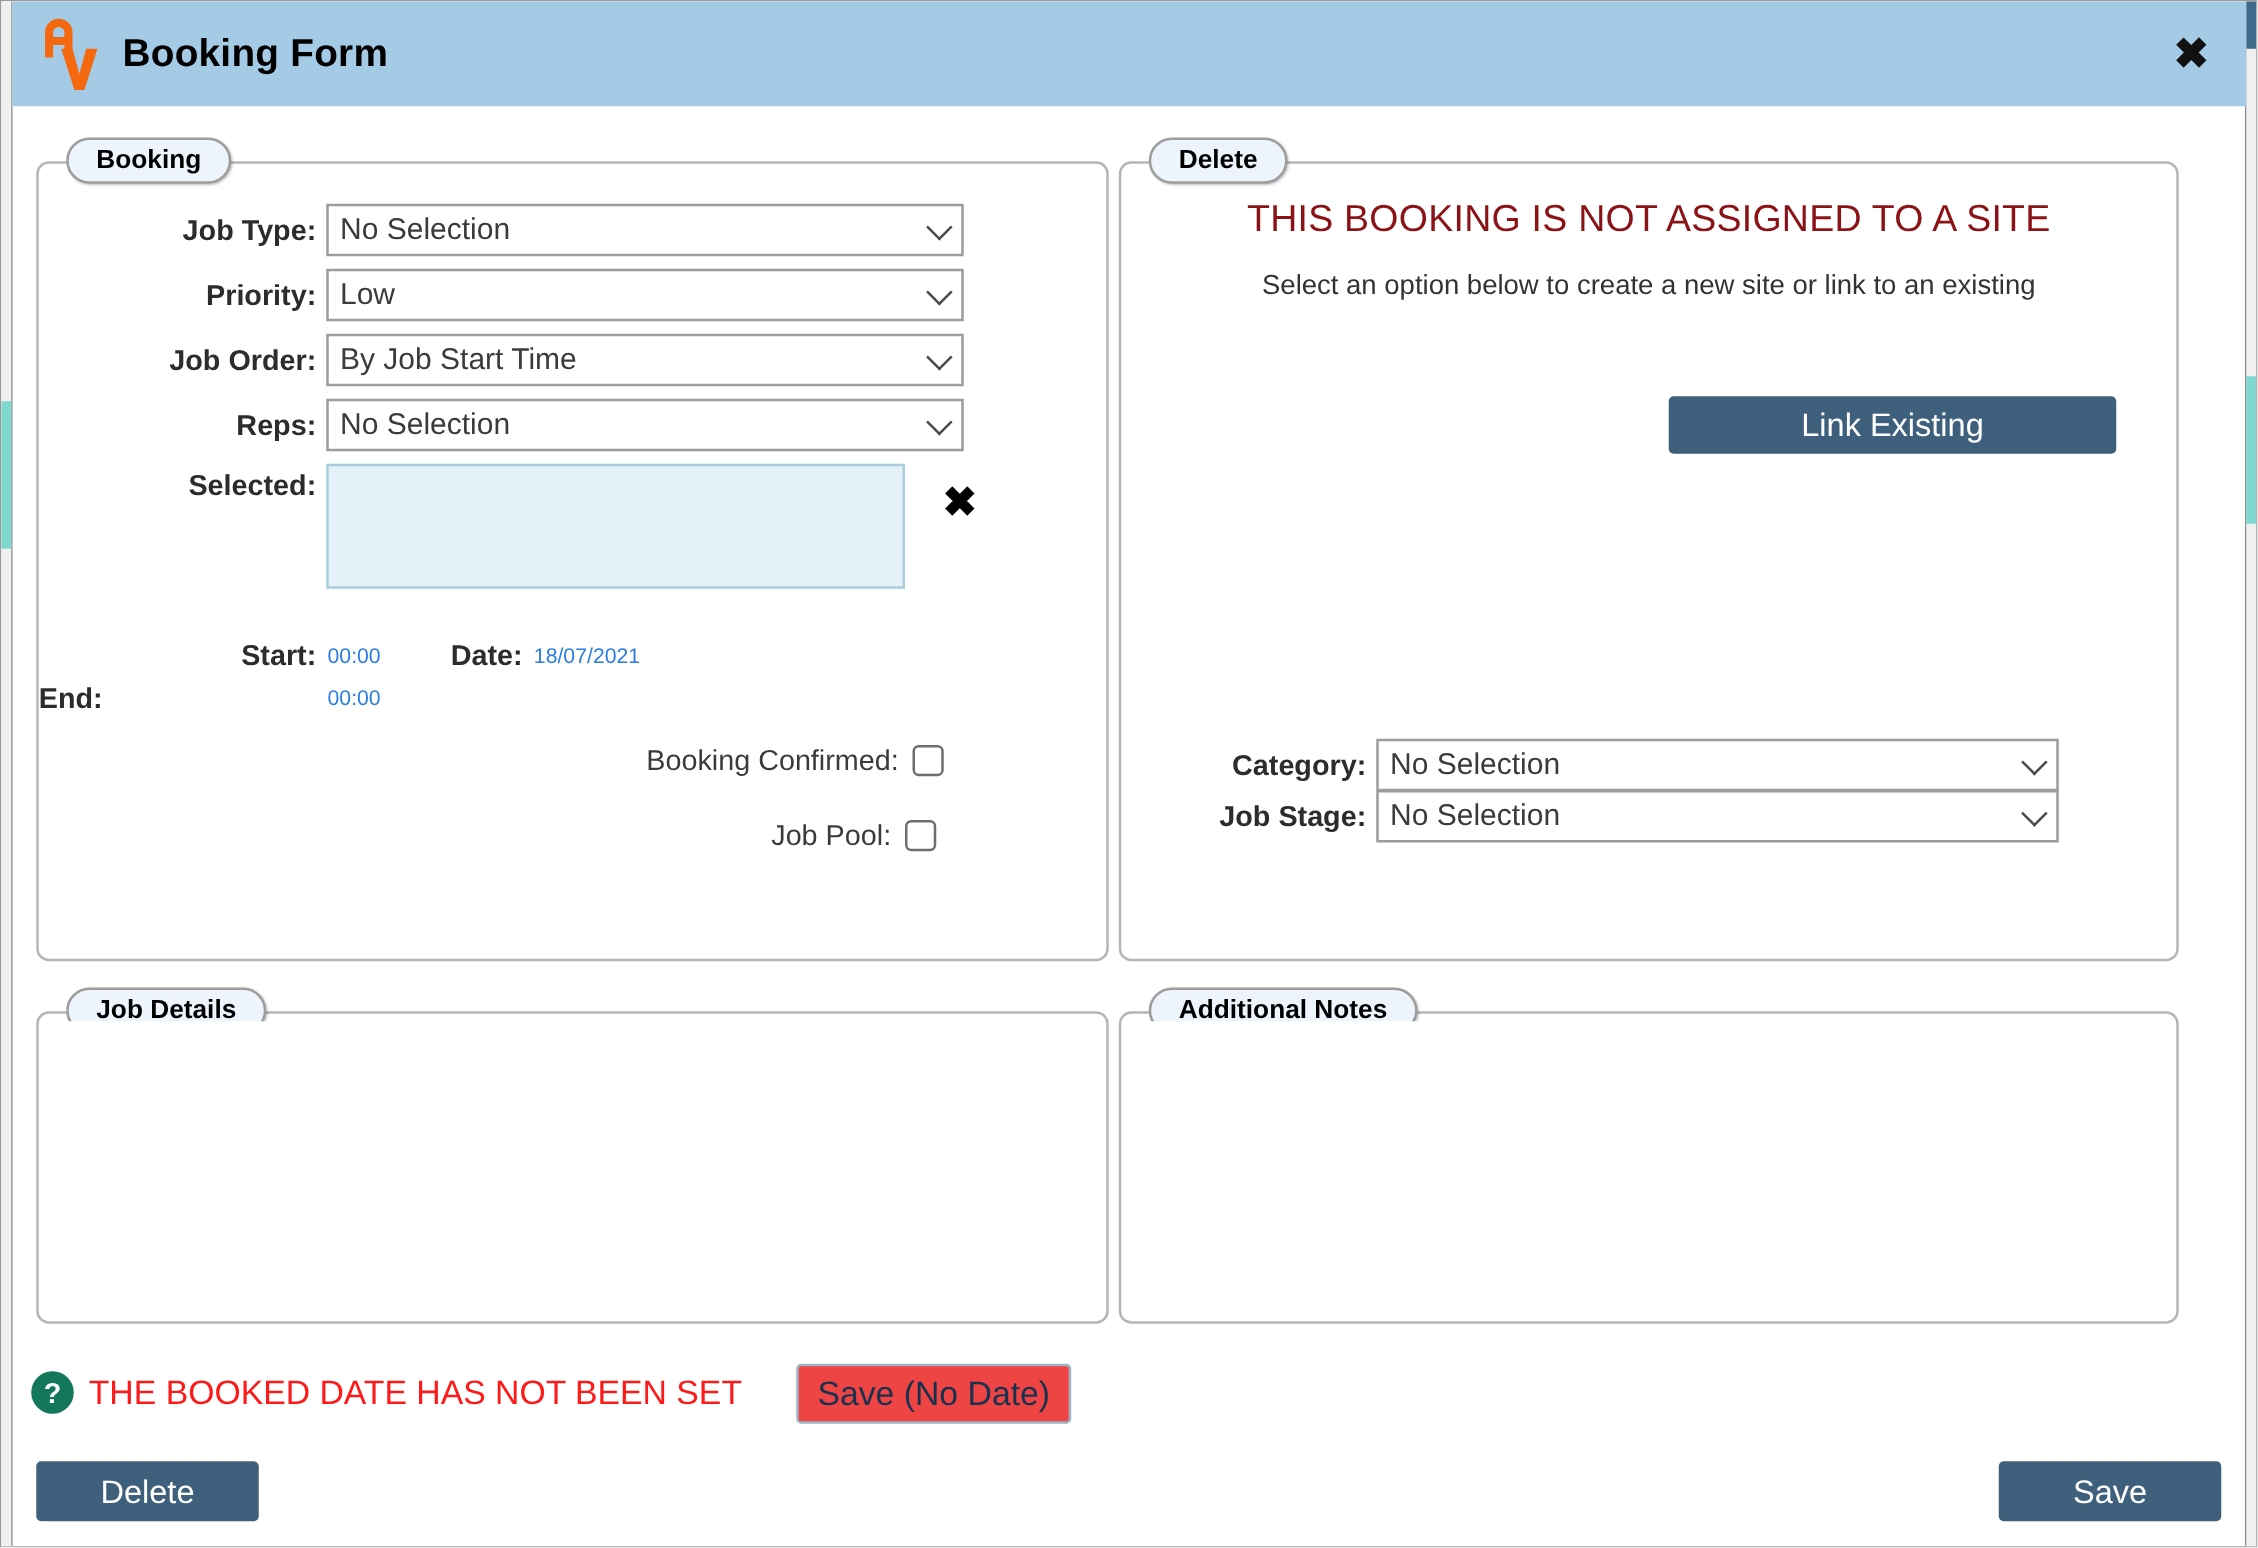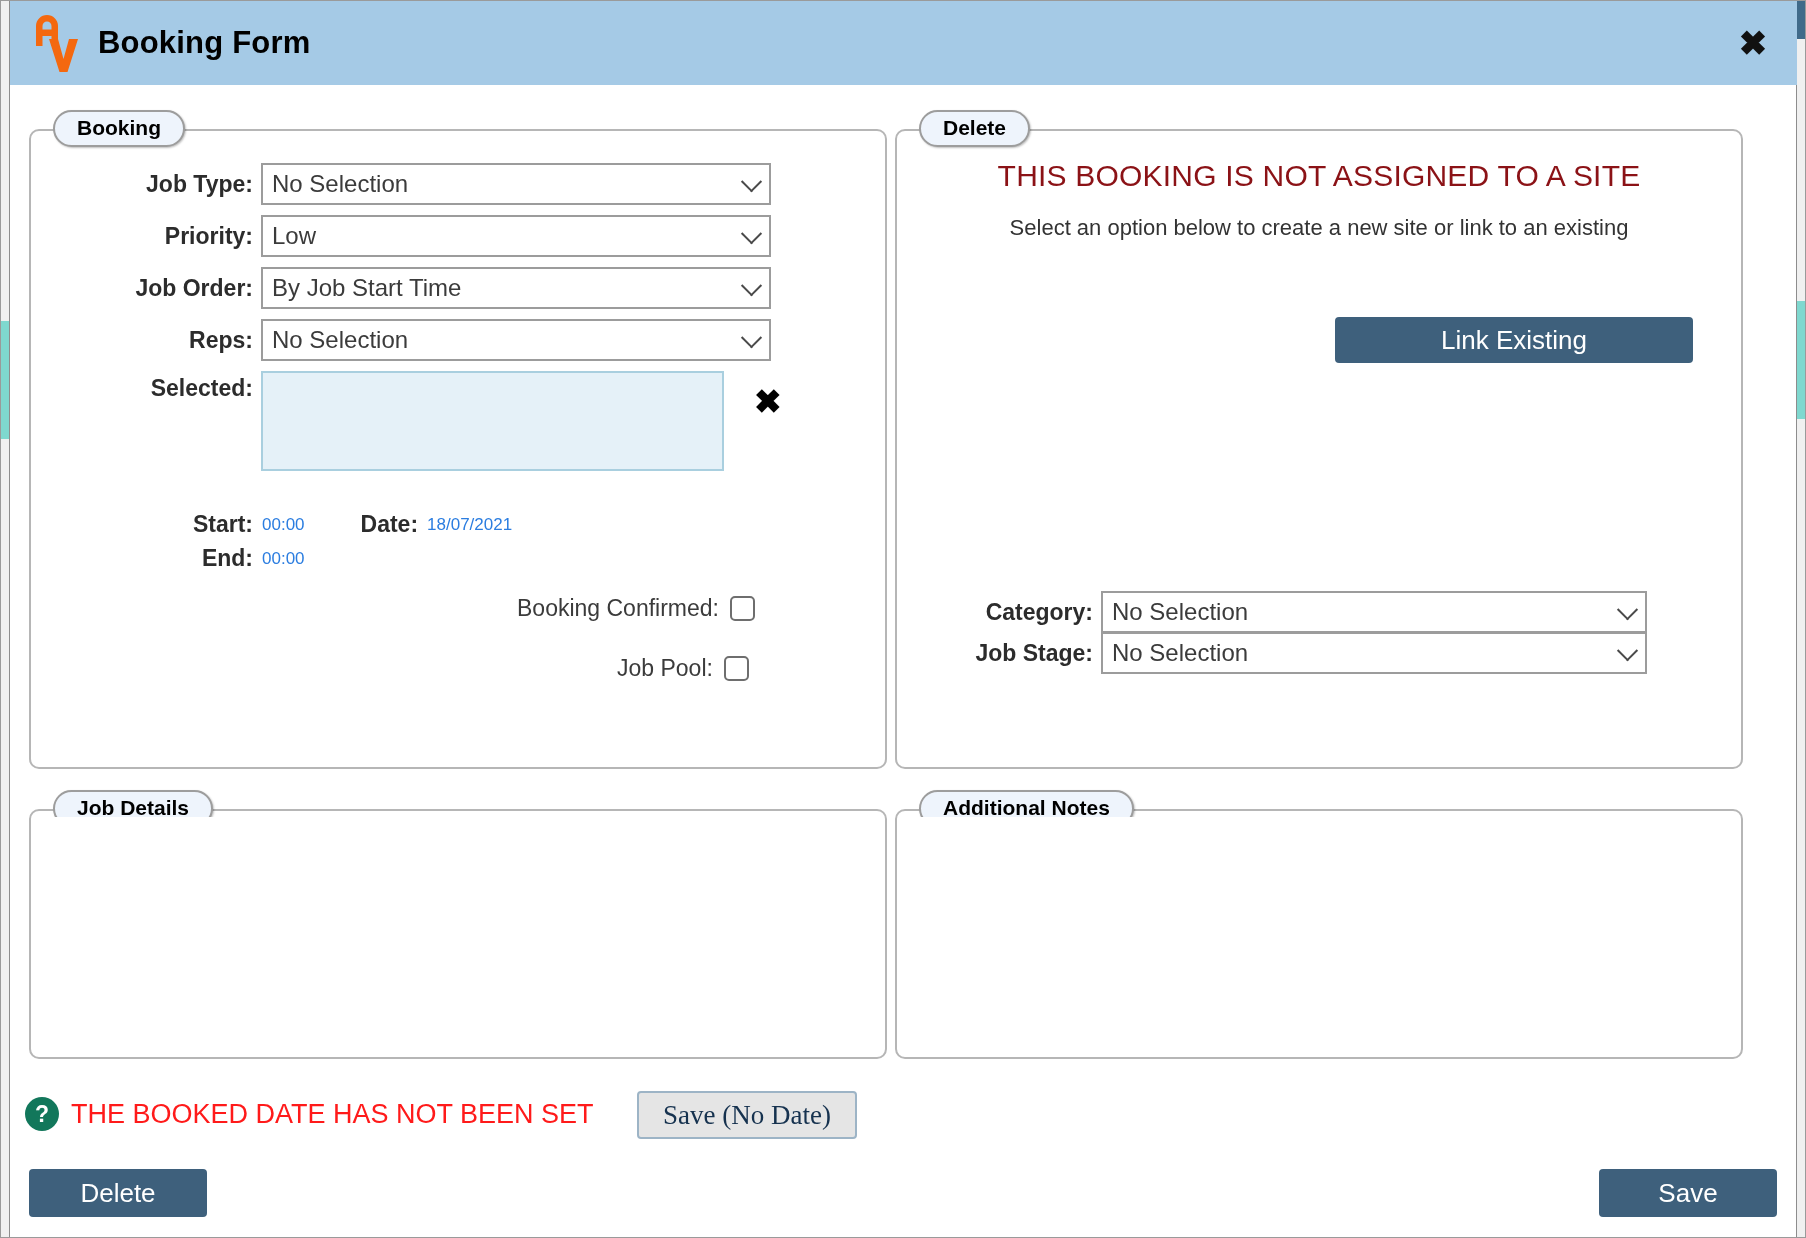--- a/index.html
+++ b/index.html
@@ -168,25 +168,25 @@
     color: #ffffff; font-size: 23px; font-weight: bold;
     display: flex; align-items: center; justify-content: center;
     cursor: pointer;
   }
   .bottom-warn {
     position: absolute;
     font-size: 27px; color: #ff1a1a; white-space: nowrap;
   }
   .btn-light {
     position: absolute;
-    background: #e5e5e5;
+    background: #ef4444;
     border: 2px solid #9db4c6;
     border-radius: 4px;
     color: #16324f; font-size: 27px;
-    font-family: Liberation Serif, serif;
+    font-family: Liberation Sans, sans-serif;
     cursor: pointer;
     display: flex; align-items: center; justify-content: center;
   }
 </style>
 </head>
 <body>
 
 <div id="app">
 
   <div class="edge-strip left">
@@ -249,21 +249,21 @@
     <div class="clear-x" style="left:723px; top:254px;">✖</div>
 
     <div class="row" style="left:0px; top:380px;">
       <div class="timelabel" style="width:222px; text-align:right;">Start:</div>
       <div class="timeval" style="margin-left:9px;">00:00</div>
       <div class="timelabel" style="margin-left:56px;">Date:</div>
       <div class="timeval" style="margin-left:9px;">18/07/2021</div>
     </div>
 
     <div class="row" style="left:0px; top:414px;">
-      <div class="timelabel" style="width:222px; text-align:right;padding-left:20px;">End:</div>
+      <div class="timelabel" style="width:222px; ">End:</div>
       <div class="timeval" style="margin-left:9px;">00:00</div>
     </div>
 
     <div class="cbrow" style="left:486px; top:464px;">
       <div class="cblabel">Booking Confirmed:</div>
       <div class="cbox"></div>
     </div>
     <div class="cbrow" style="left:586px; top:524px;">
       <div class="cblabel">Job Pool:</div>
       <div class="cbox"></div>

